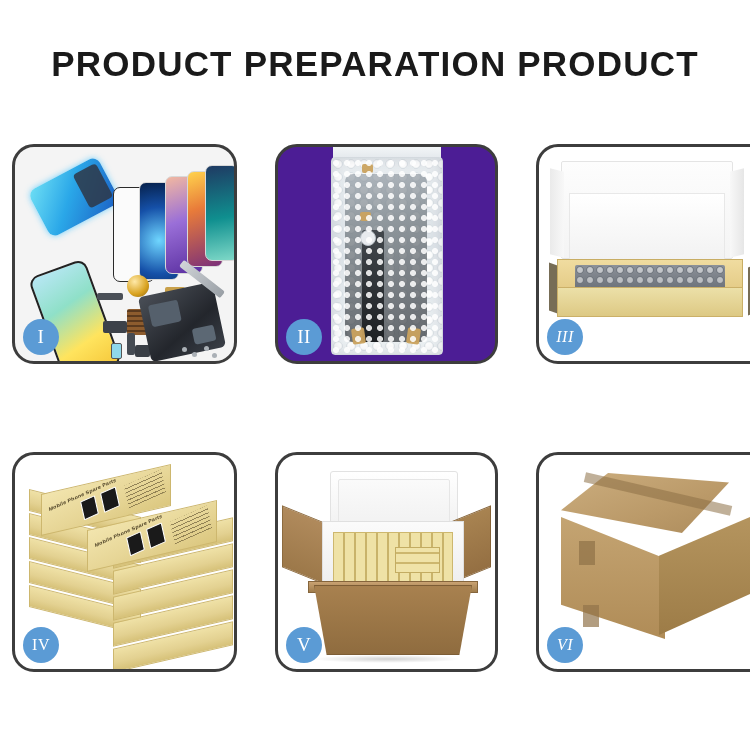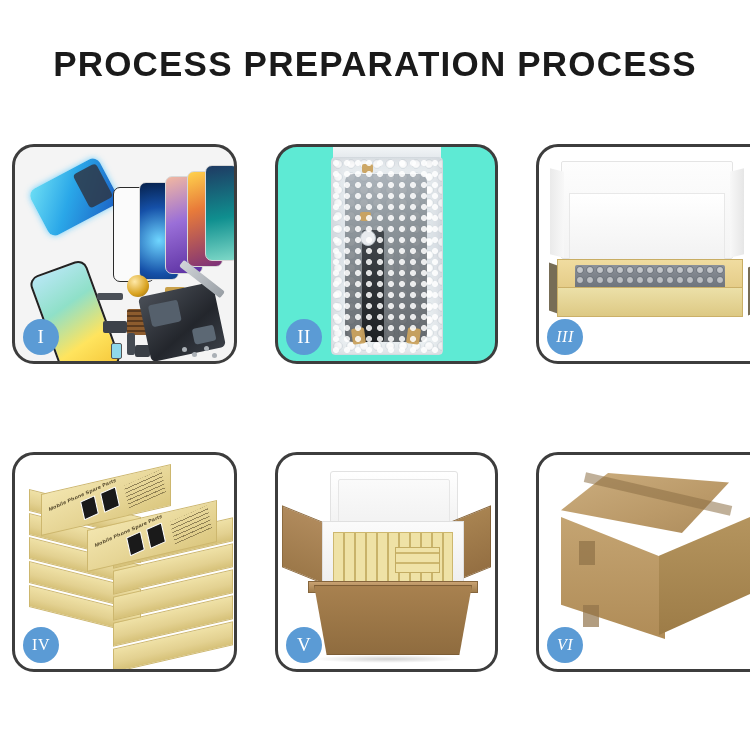--- a/index.html
+++ b/index.html
@@ -116,21 +116,21 @@
     transform: rotate(38deg); border-radius:2px;
   }
   .screws { position:absolute; right:14px; bottom:2px; width:40px; height:14px; }
   .screws span{ position:absolute; width:5px; height:5px; background:#aab0b6; border-radius:50%;}
   .screws span:nth-child(1){left:2px;  top:2px;}
   .screws span:nth-child(2){left:12px; top:7px;}
   .screws span:nth-child(3){left:24px; top:1px;}
   .screws span:nth-child(4){left:32px; top:8px;}
 
   
-  .p2 { background:#5eead4; }
+  .p2 { background:#4c1d95; }
   .bubble-bag {
     position:absolute; left:50%; top:10px; transform:translateX(-50%);
     width:112px; height:198px;
     background:
       radial-gradient(circle at 6px 6px, rgba(255,255,255,.95) 3.2px, rgba(205,212,218,.55) 4.6px, transparent 5px) 0 0/13px 13px,
       linear-gradient(175deg,#e9edf0 0%,#dde3e8 45%,#eef2f4 100%);
     border:1px solid #d3d9de; border-radius:4px;
     box-shadow: inset 0 0 14px rgba(140,150,160,.35);
   }
   .bb-screen {
@@ -313,21 +313,21 @@
     width:150px; height:8px; border-radius:50%;
     background: radial-gradient(ellipse, rgba(0,0,0,.18), transparent 70%);
   }
 </style>
 </head>
 <body>
 
 <div class="page">
 
   <div class="header">
-    <div class="title">PROCESS PREPARATION PROCESS</div>
+    <div class="title">PRODUCT PREPARATION PRODUCT</div>
   </div>
 
   <div class="grid">
 
     <div class="row">
 
       <div class="panel p1">
         <div class="panel-inner">
           <div class="scr-blue"></div>
           <div class="phone-fan">

